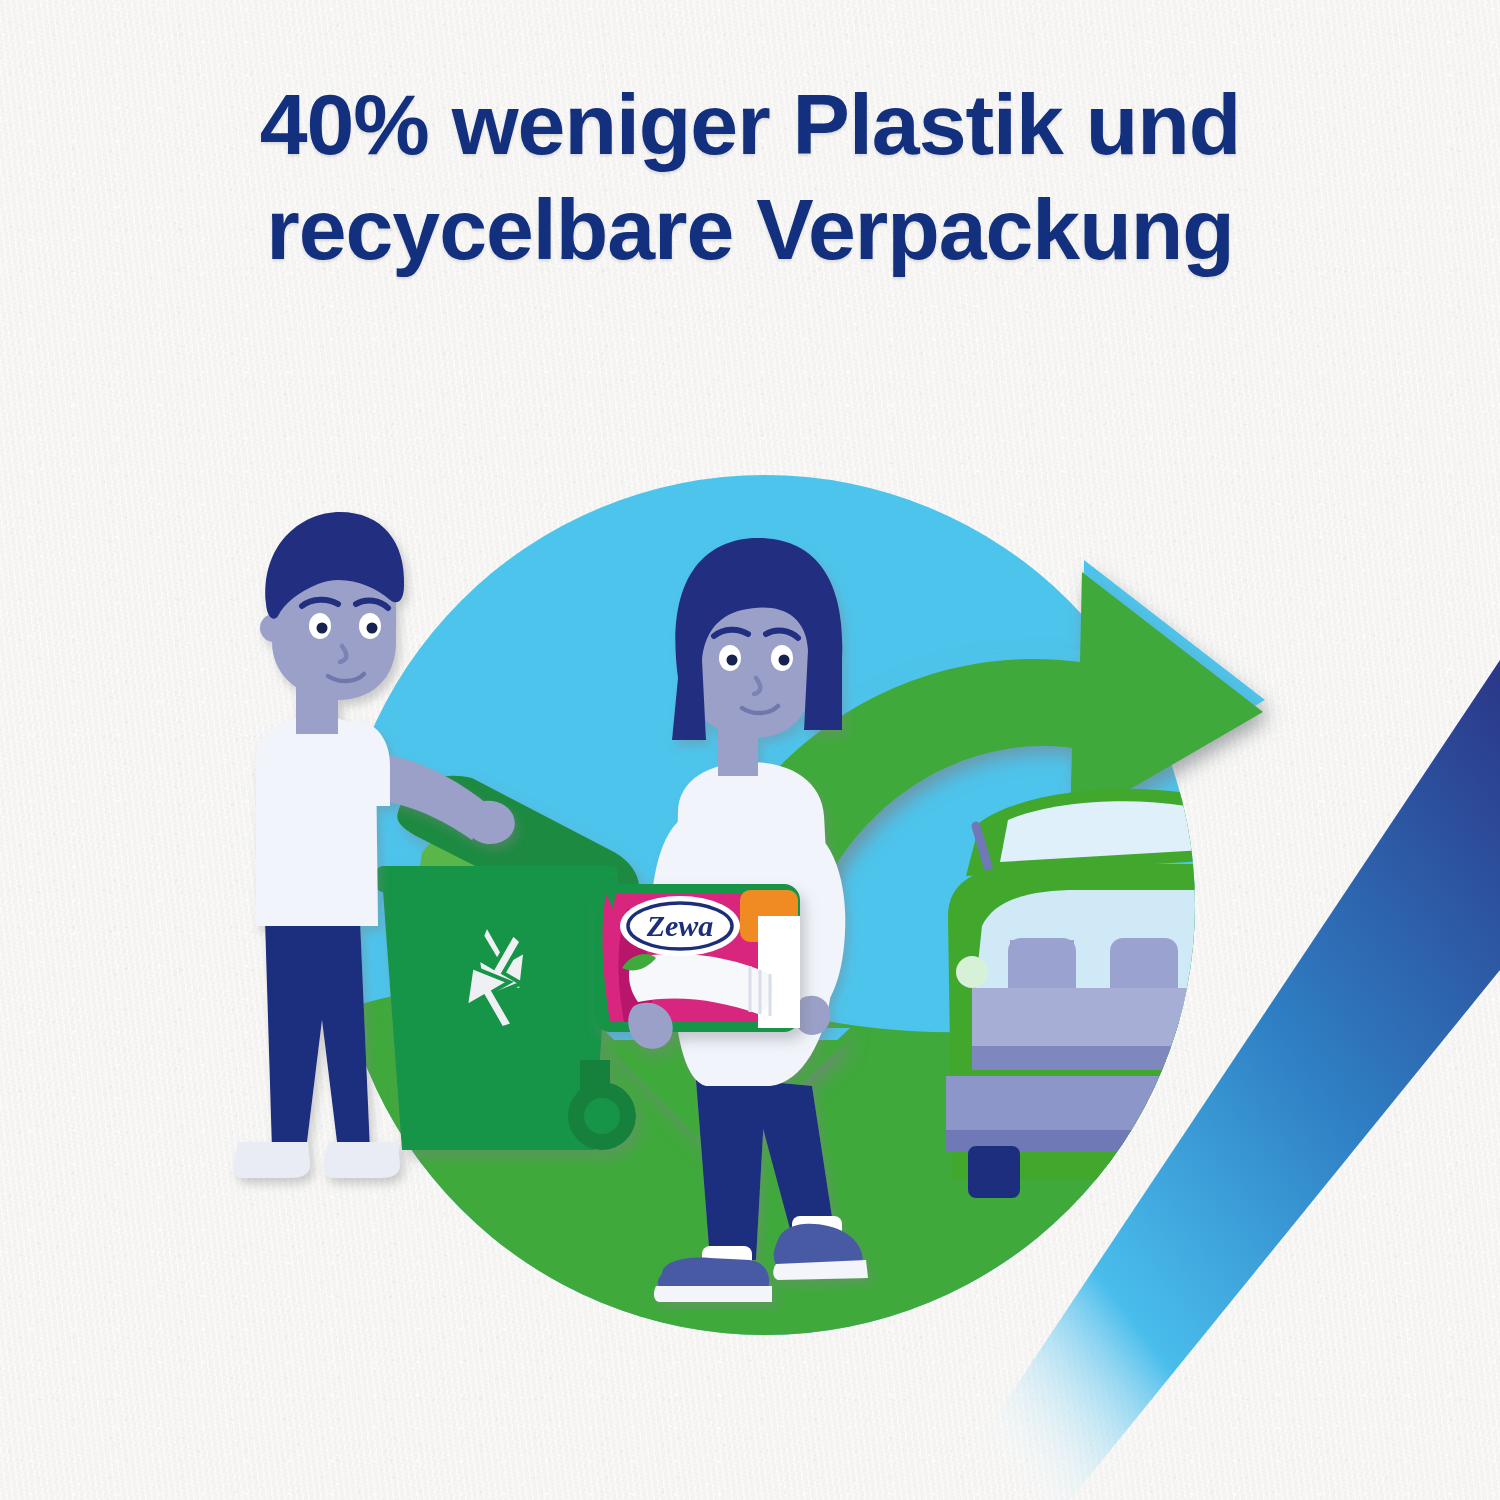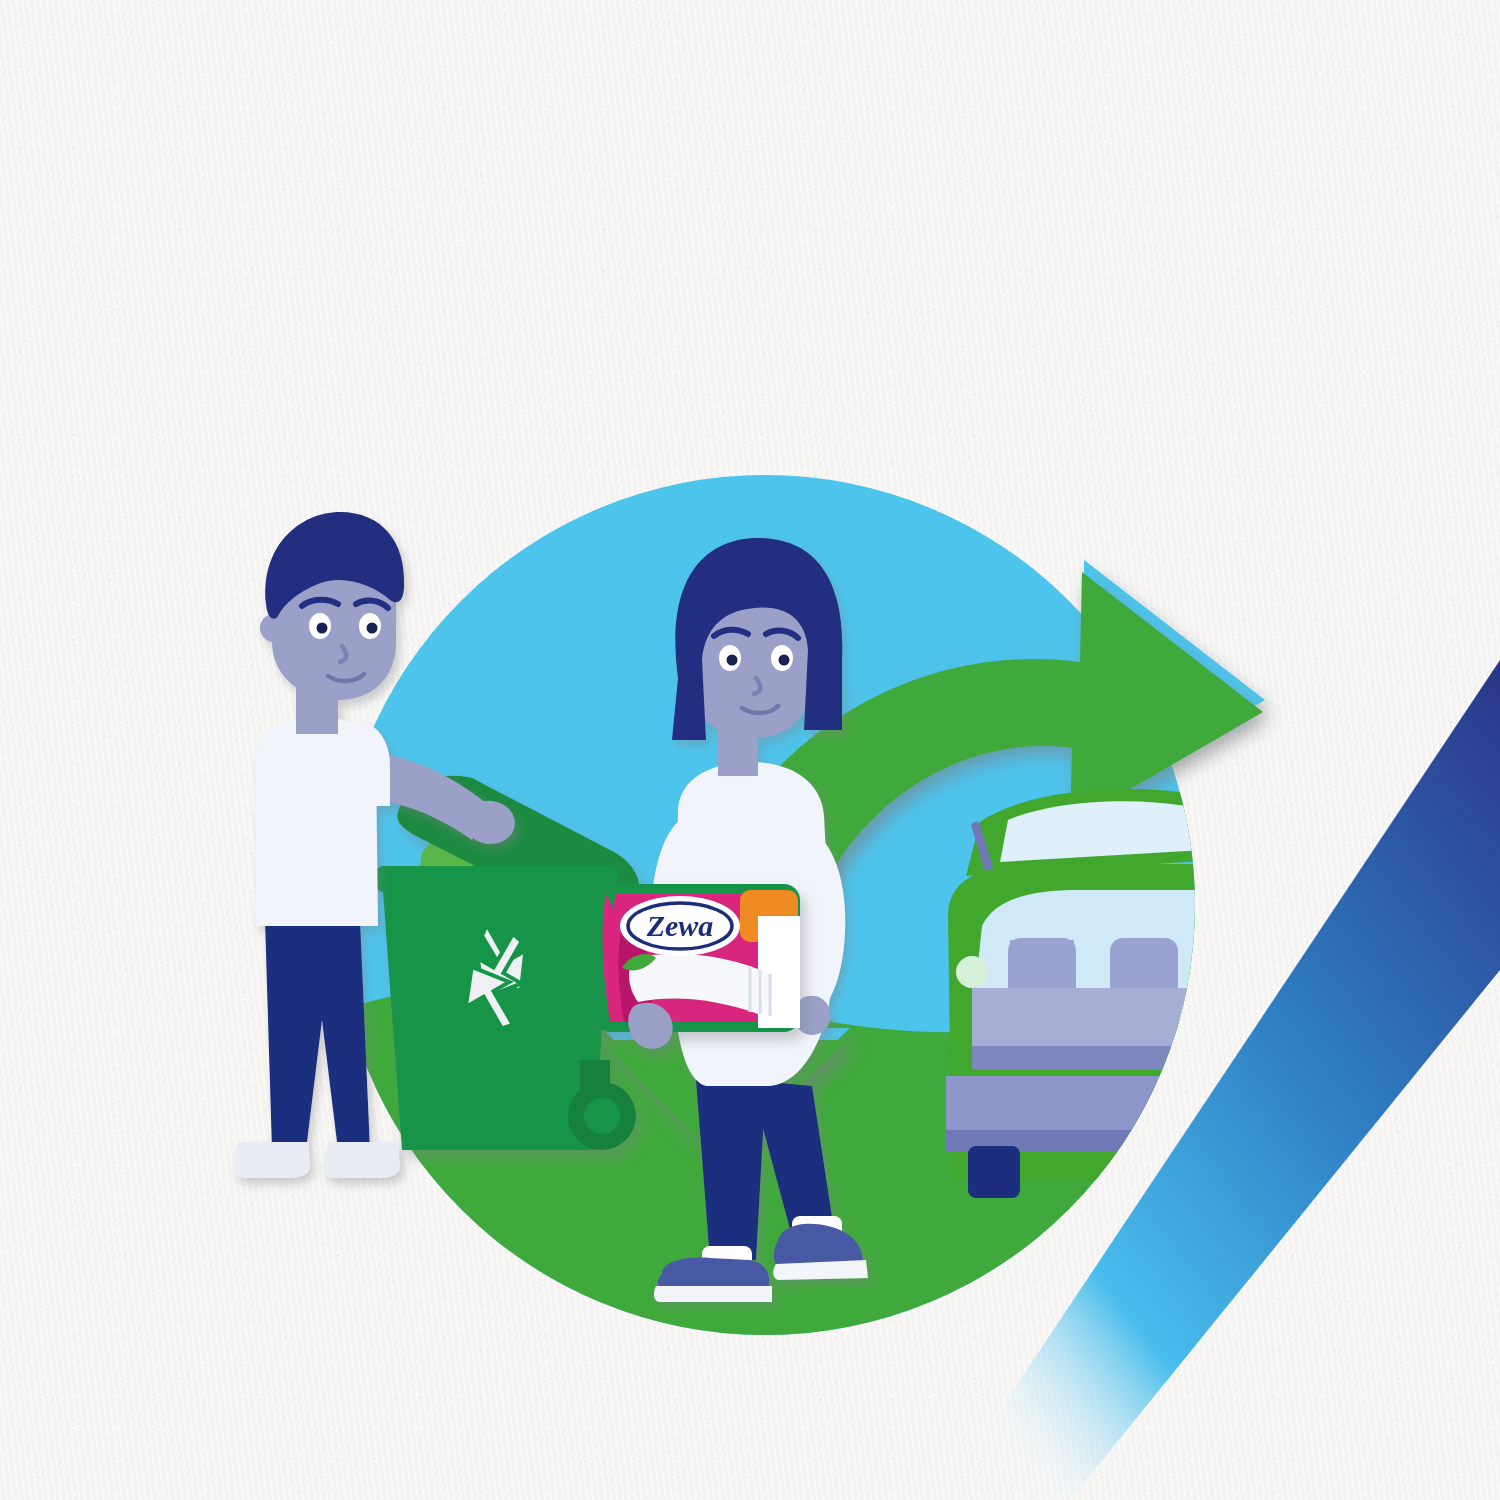--- a/index.html
+++ b/index.html
@@ -61,20 +61,22 @@
 </style>
 </head>
 <body>
 
 <div id="stage">
 
   <div id="texture"></div>
   <div id="texture2"></div>
 
   <div id="headline">
+    <span class="ln">40% weniger Plastik und</span>
+    <span class="ln">recycelbare Verpackung</span>
   </div>
 
   <div id="illo">
     <svg viewBox="0 0 1110 1110" xmlns="http://www.w3.org/2000/svg">
       <defs>
         <clipPath id="circleClip">
           <circle cx="555" cy="545" r="430"></circle>
         </clipPath>
         <filter id="softShadow" x="-25%" y="-25%" width="150%" height="150%">
           <feDropShadow dx="6" dy="10" stdDeviation="9" flood-color="#7d8088" flood-opacity="0.45"></feDropShadow>

